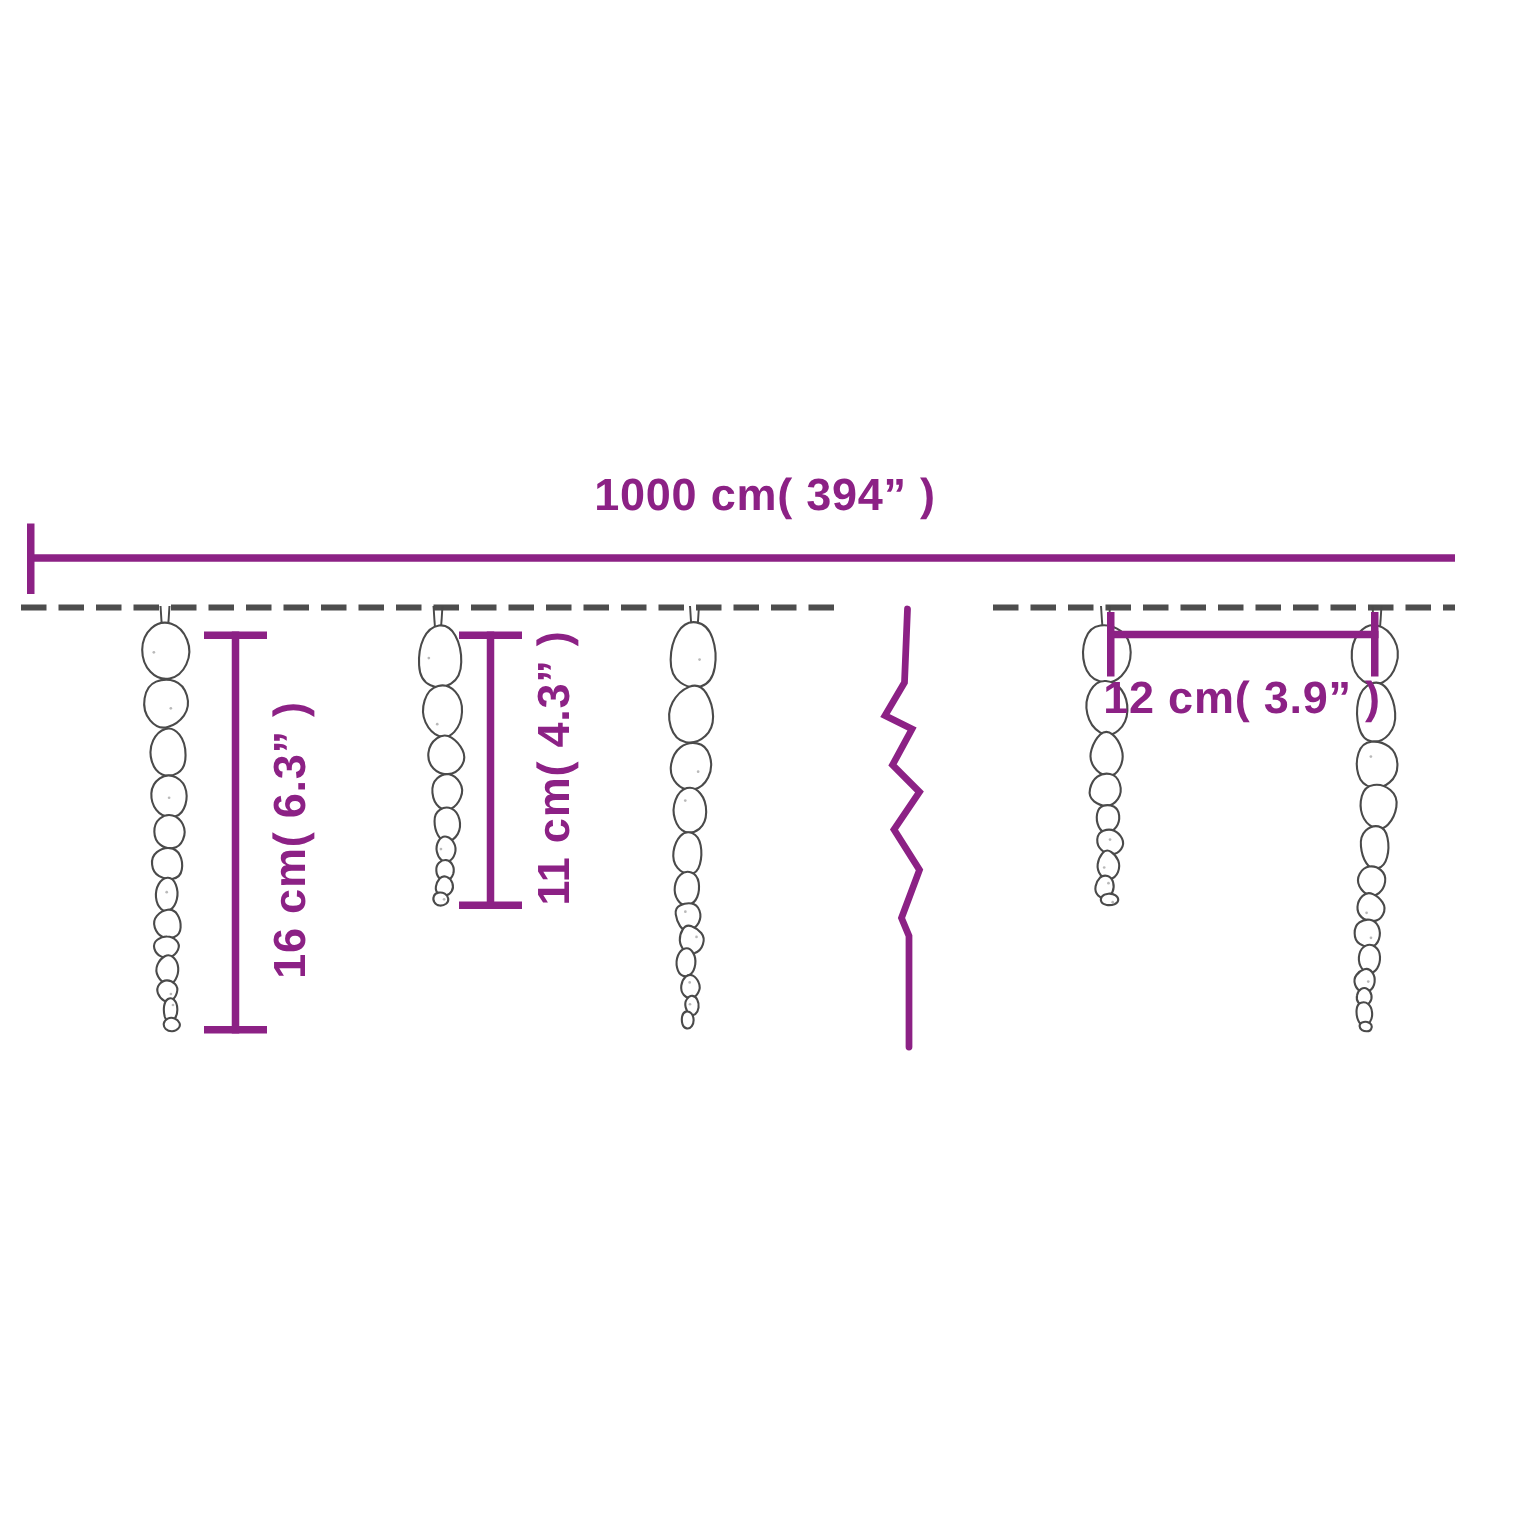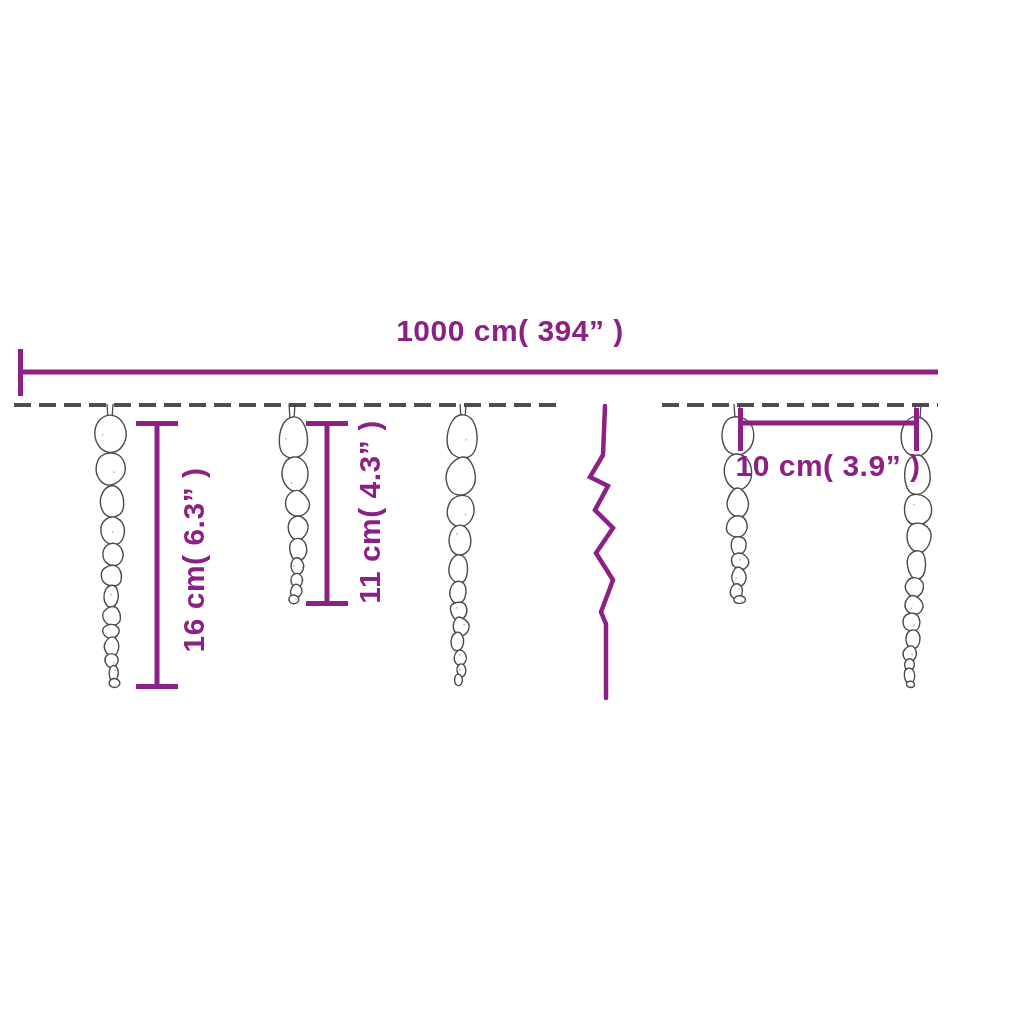--- a/index.html
+++ b/index.html
@@ -5,20 +5,21 @@
   html, body {
     margin: 0; padding: 0;
     background: #ffffff;
   }
   #canvas {
     position: relative;
     width: 938px; height: 1024px;
     background: #ffffff;
     overflow: hidden;
     font-family: "Liberation Sans", sans-serif;
+    padding-left: 32px;
   }
   #fig {
     position: absolute;
     left: 0; top: 0;
   }
   .dim-label {
     position: absolute;
     font-weight: 700;
     font-size: 30px;
     letter-spacing: 0.5px;
@@ -160,14 +161,14 @@
         <line x1="916.5" y1="408" x2="916.5" y2="451" stroke="#8c2185" stroke-width="5"></line>
       </g>
     </svg>
 
   <div class="dim-label" id="label-total" style="left: 510px; top: 331px;">1000 cm( 394” )</div>
 
   <div class="dim-label vertical" id="label-long" style="left: 194px; top: 560px;">16 cm( 6.3” )</div>
 
   <div class="dim-label vertical" id="label-short" style="left: 370px; top: 512px;">11 cm( 4.3” )</div>
 
-  <div class="dim-label" id="label-spacing" style="left: 828px; top: 466px;">10 cm( 3.9” )</div>
+  <div class="dim-label" id="label-spacing" style="left: 828px; top: 466px;">12 cm( 3.9” )</div>
 </div>
 
 </body></html>

